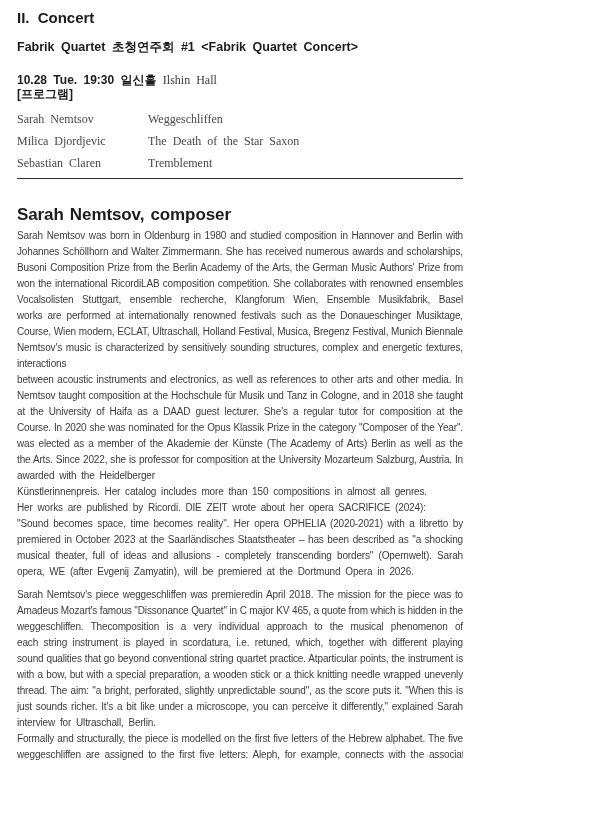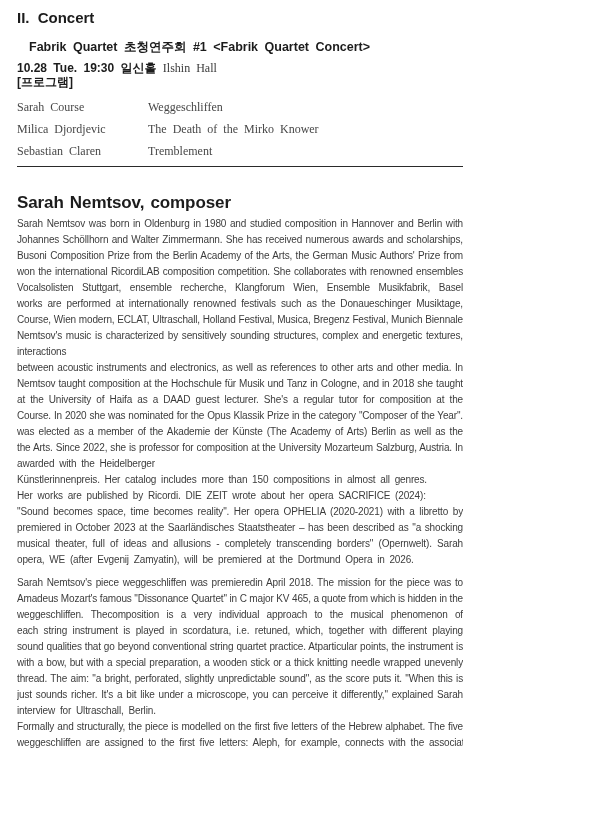--- a/index.html
+++ b/index.html
@@ -28,24 +28,23 @@
     color: #1c1c1c;
     word-spacing: 4px;
   }
   .event-title {
     margin-top: 13px;
     font-size: 12.5px;
     line-height: 14px;
     font-weight: bold;
     color: #1c1c1c;
     word-spacing: 3px;
-    margin-left: 12px;
   }
   .date-line {
-    margin-top: 7px;
+    margin-top: 19px;
     font-size: 12px;
     line-height: 14px;
     color: #1c1c1c;
     word-spacing: 3px;
   }
   .date-line .serif {
     font-family: "Liberation Serif", serif;
     font-weight: normal;
     color: #3a3a3a;
   }
@@ -123,26 +122,26 @@
   <div class="date-line">
     <span class="b">10.28 Tue. 19:30 일신홀</span>
     <span class="serif">Ilshin Hall</span>
   </div>
 
   <div class="program-label b">[프로그램]</div>
 
   <table class="program">
     <tbody>
       <tr>
-        <td class="composer">Sarah Course</td>
+        <td class="composer">Sarah Nemtsov</td>
         <td class="piece">Weggeschliffen</td>
       </tr>
       <tr>
         <td class="composer">Milica Djordjevic</td>
-        <td class="piece">The Death of the Mirko Knower</td>
+        <td class="piece">The Death of the Star Saxon</td>
       </tr>
       <tr>
         <td class="composer">Sebastian Claren</td>
         <td class="piece">Tremblement</td>
       </tr>
     </tbody>
   </table>
 
   <hr class="divider">
 

